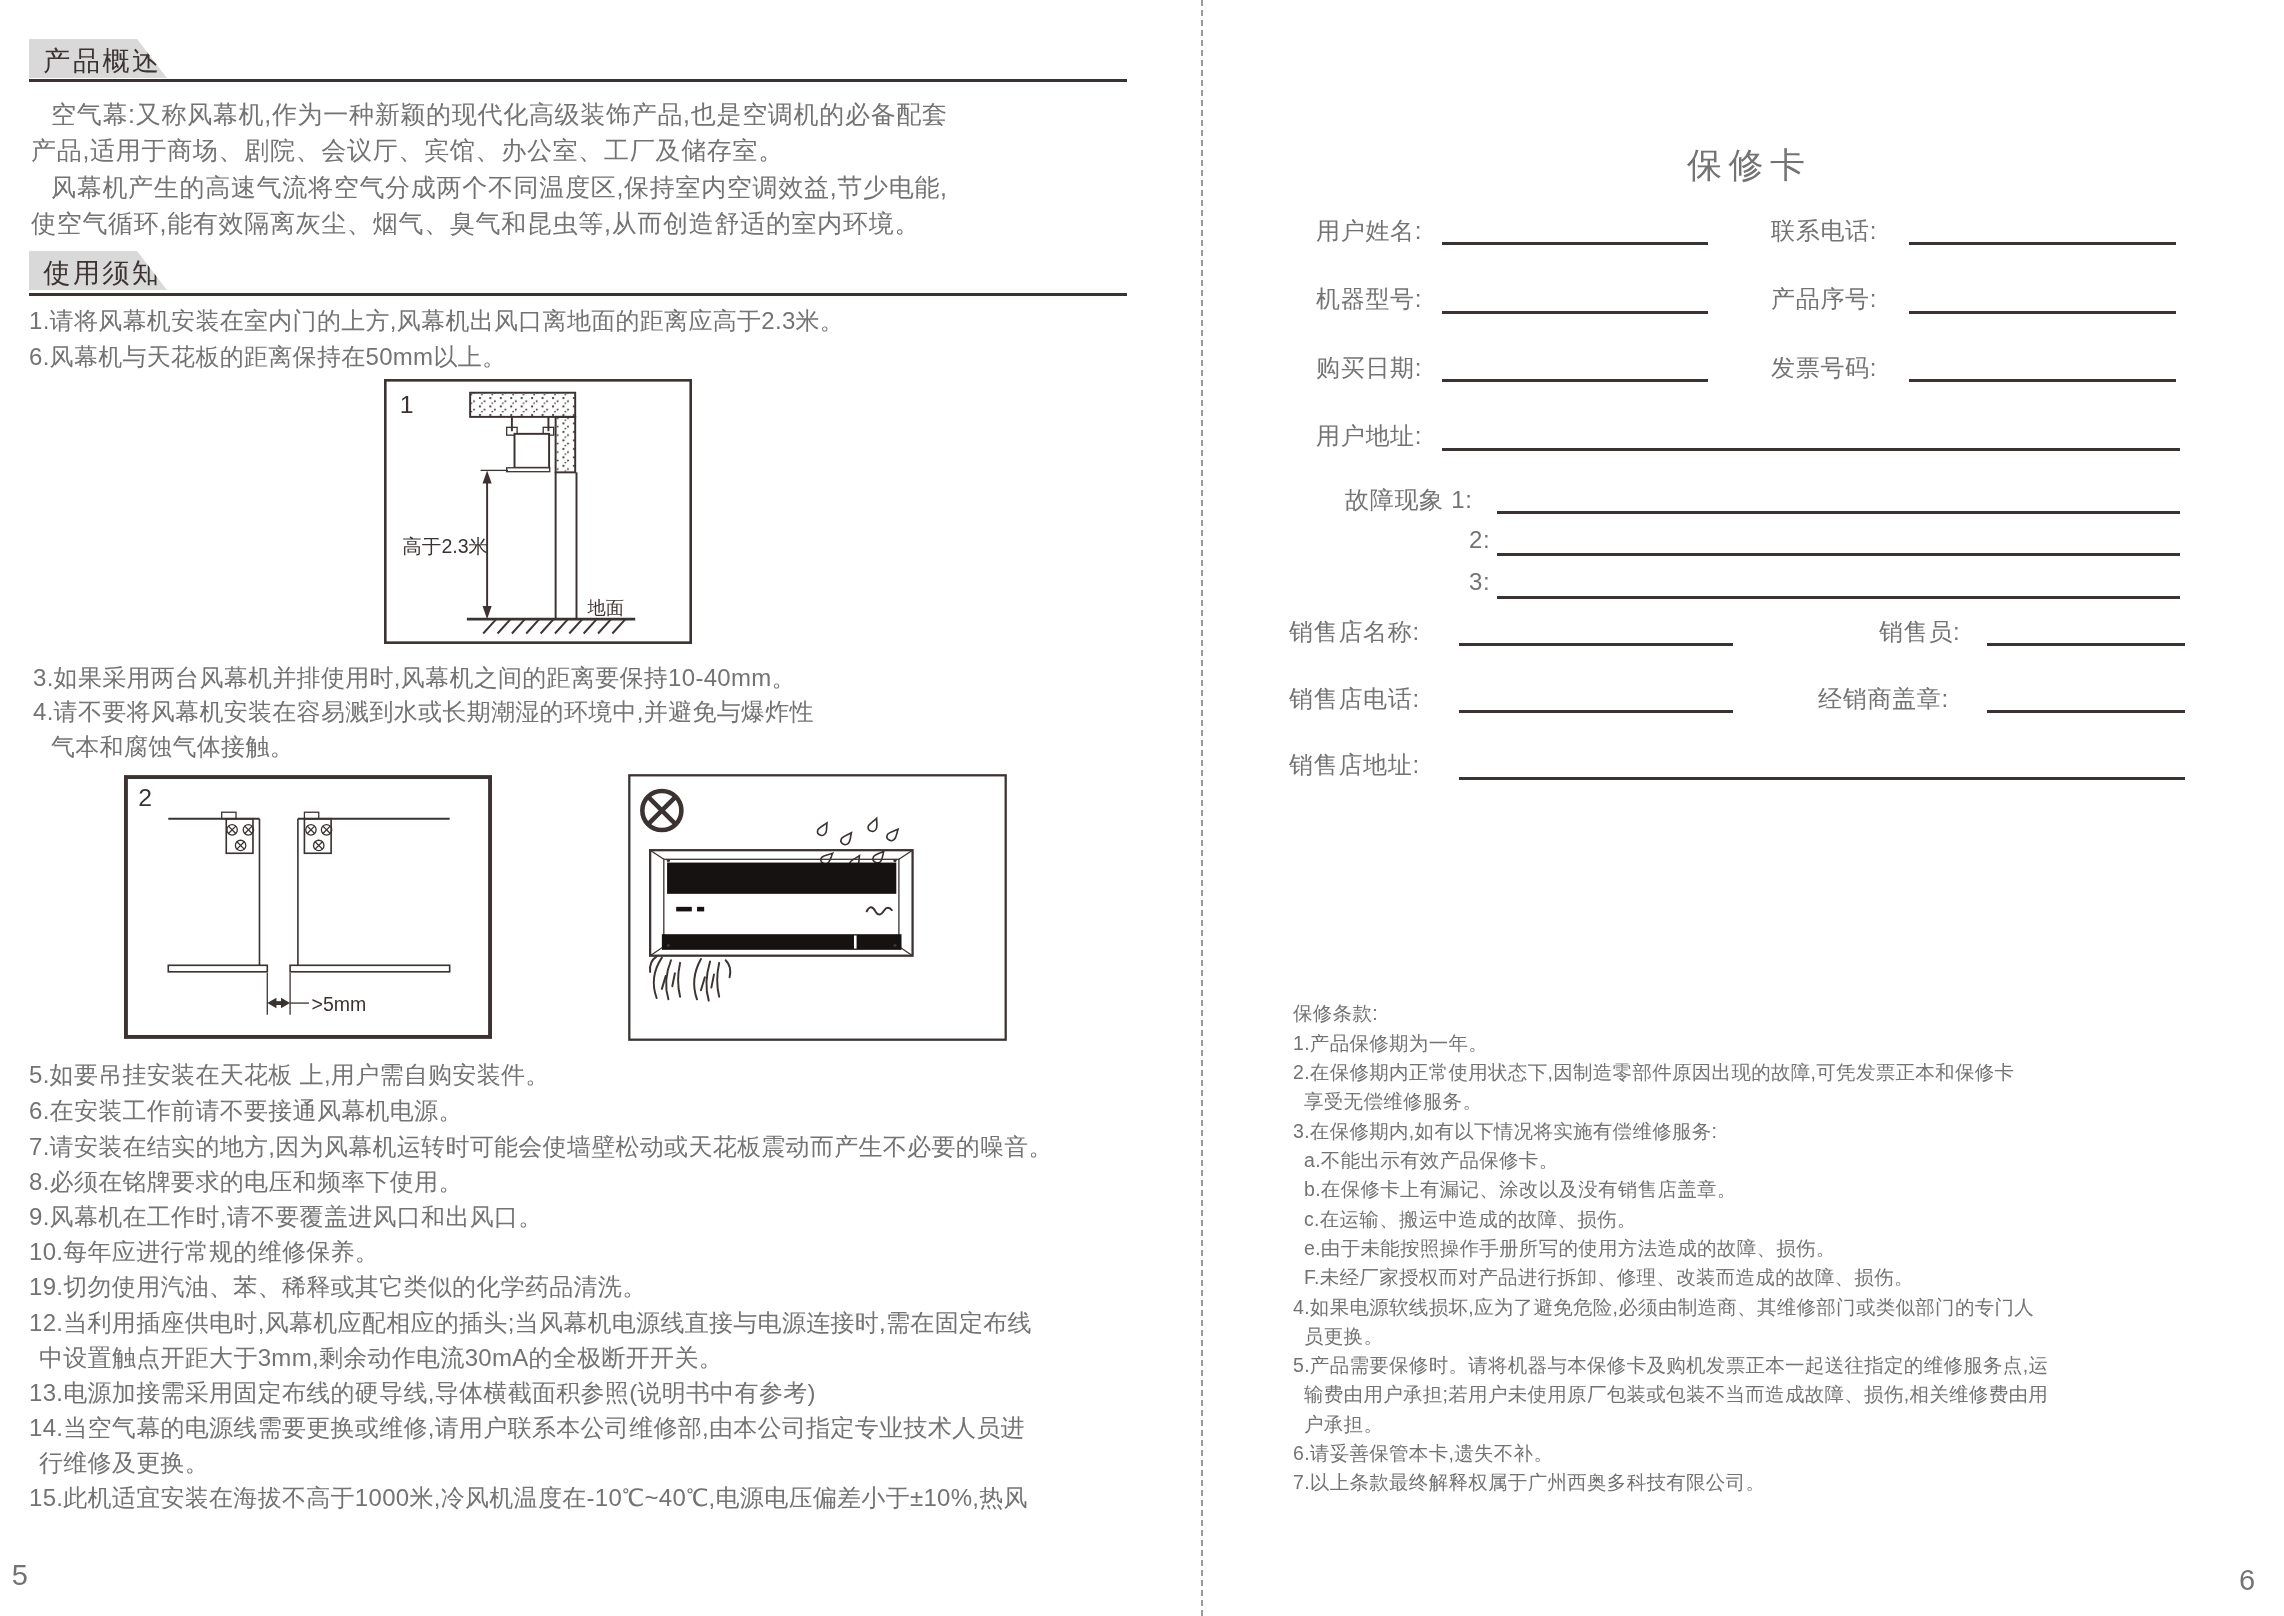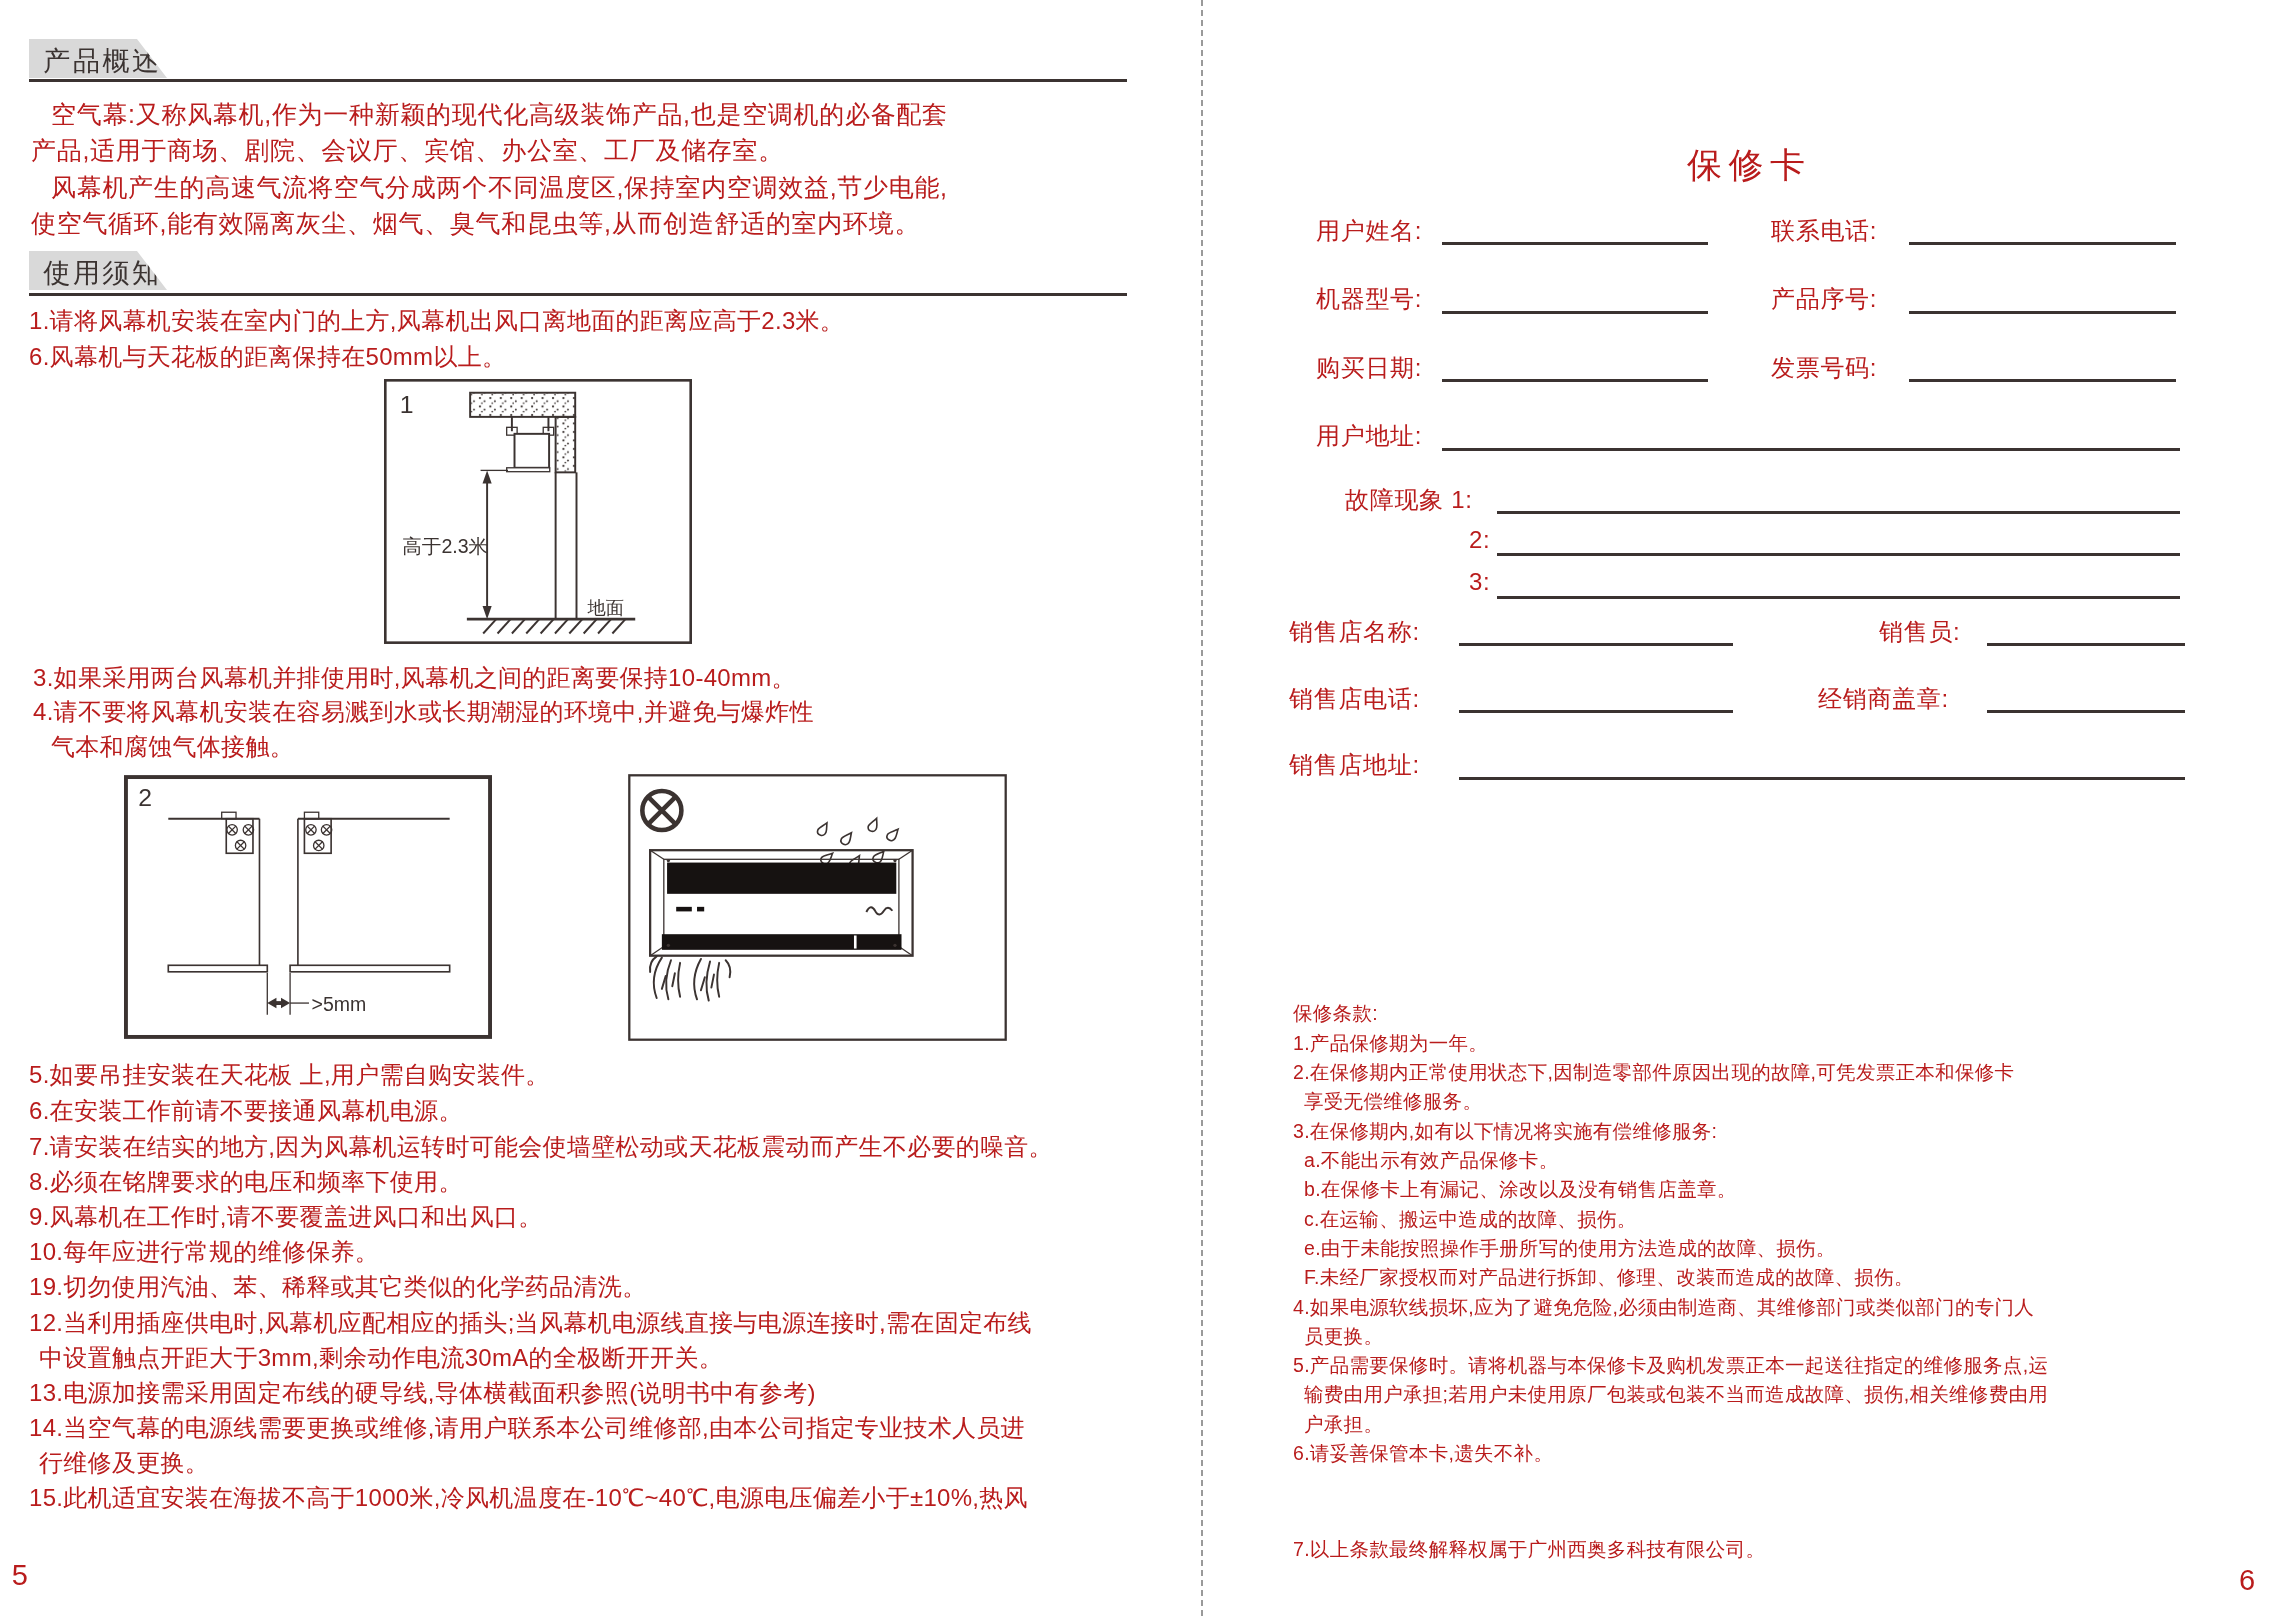--- a/index.html
+++ b/index.html
@@ -1,20 +1,20 @@
 <!DOCTYPE html>
 <html style="font-size:10.4px"><head>
 <meta charset="utf-8">
 <style>
   html,body{margin:0;padding:0;background:#ffffff;width:2284px;height:1616px;position:relative;overflow:hidden;
     font-family:"Liberation Sans",sans-serif;-webkit-font-smoothing:antialiased;}
   .page{position:absolute;top:0;height:1296px;}
   #pageL{left:0;width:1202px;}
   #pageR{left:1202px;width:1082px;}
-  .t{position:absolute;white-space:nowrap;color:#b91c1c;}
+  .t{position:absolute;white-space:nowrap;color:#737373;}
   .body{font-size:25px;letter-spacing:0.7px;}
   .item{font-size:24px;letter-spacing:0.3px;}
   .hdrbox{position:absolute;background:#d9d9d9;height:39px;width:138px;
     clip-path:polygon(0 0,108px 0,100% 100%,0 100%);}
   .hdrtxt{position:absolute;font-size:27px;color:#3b3331;letter-spacing:2.6px;left:14.3px;top:3.9px;}
   .hrule{position:absolute;height:3.3px;background:#3b3331;}
   .blank{position:absolute;height:2.6px;background:#3b3331;}
   .flabel{font-size:24px;letter-spacing:0.7px;}
   .trm{font-size:19.5px;letter-spacing:0.3px;}
   .pgnum{font-size:29px;}
@@ -265,17 +265,17 @@
   <div class="t trm" style="left:102px;top:1176px;">b.在保修卡上有漏记、涂改以及没有销售店盖章。</div>
   <div class="t trm" style="left:102px;top:1206px;">c.在运输、搬运中造成的故障、损伤。</div>
   <div class="t trm" style="left:102px;top:1235px;">e.由于未能按照操作手册所写的使用方法造成的故障、损伤。</div>
   <div class="t trm" style="left:102px;top:1264px;">F.未经厂家授权而对产品进行拆卸、修理、改装而造成的故障、损伤。</div>
   <div class="t trm" style="left:91px;top:1294px;">4.如果电源软线损坏,应为了避免危险,必须由制造商、其维修部门或类似部门的专门人</div>
   <div class="t trm" style="left:102px;top:1323px;">员更换。</div>
   <div class="t trm" style="left:91px;top:1352px;">5.产品需要保修时。请将机器与本保修卡及购机发票正本一起送往指定的维修服务点,运</div>
   <div class="t trm" style="left:102px;top:1381px;">输费由用户承担;若用户未使用原厂包装或包装不当而造成故障、损伤,相关维修费由用</div>
   <div class="t trm" style="left:102px;top:1411px;">户承担。</div>
   <div class="t trm" style="left:91px;top:1440px;">6.请妥善保管本卡,遗失不补。</div>
-  <div class="t trm" style="left:91px;top:1536px;">7.以上条款最终解释权属于广州西奥多科技有限公司。</div>
+  <div class="t trm" style="left:91px;top:1469px;">7.以上条款最终解释权属于广州西奥多科技有限公司。</div>
 
   <div class="t pgnum" style="left:1037px;top:1564px;">6</div>
 </div>
 
 
 </body></html>

